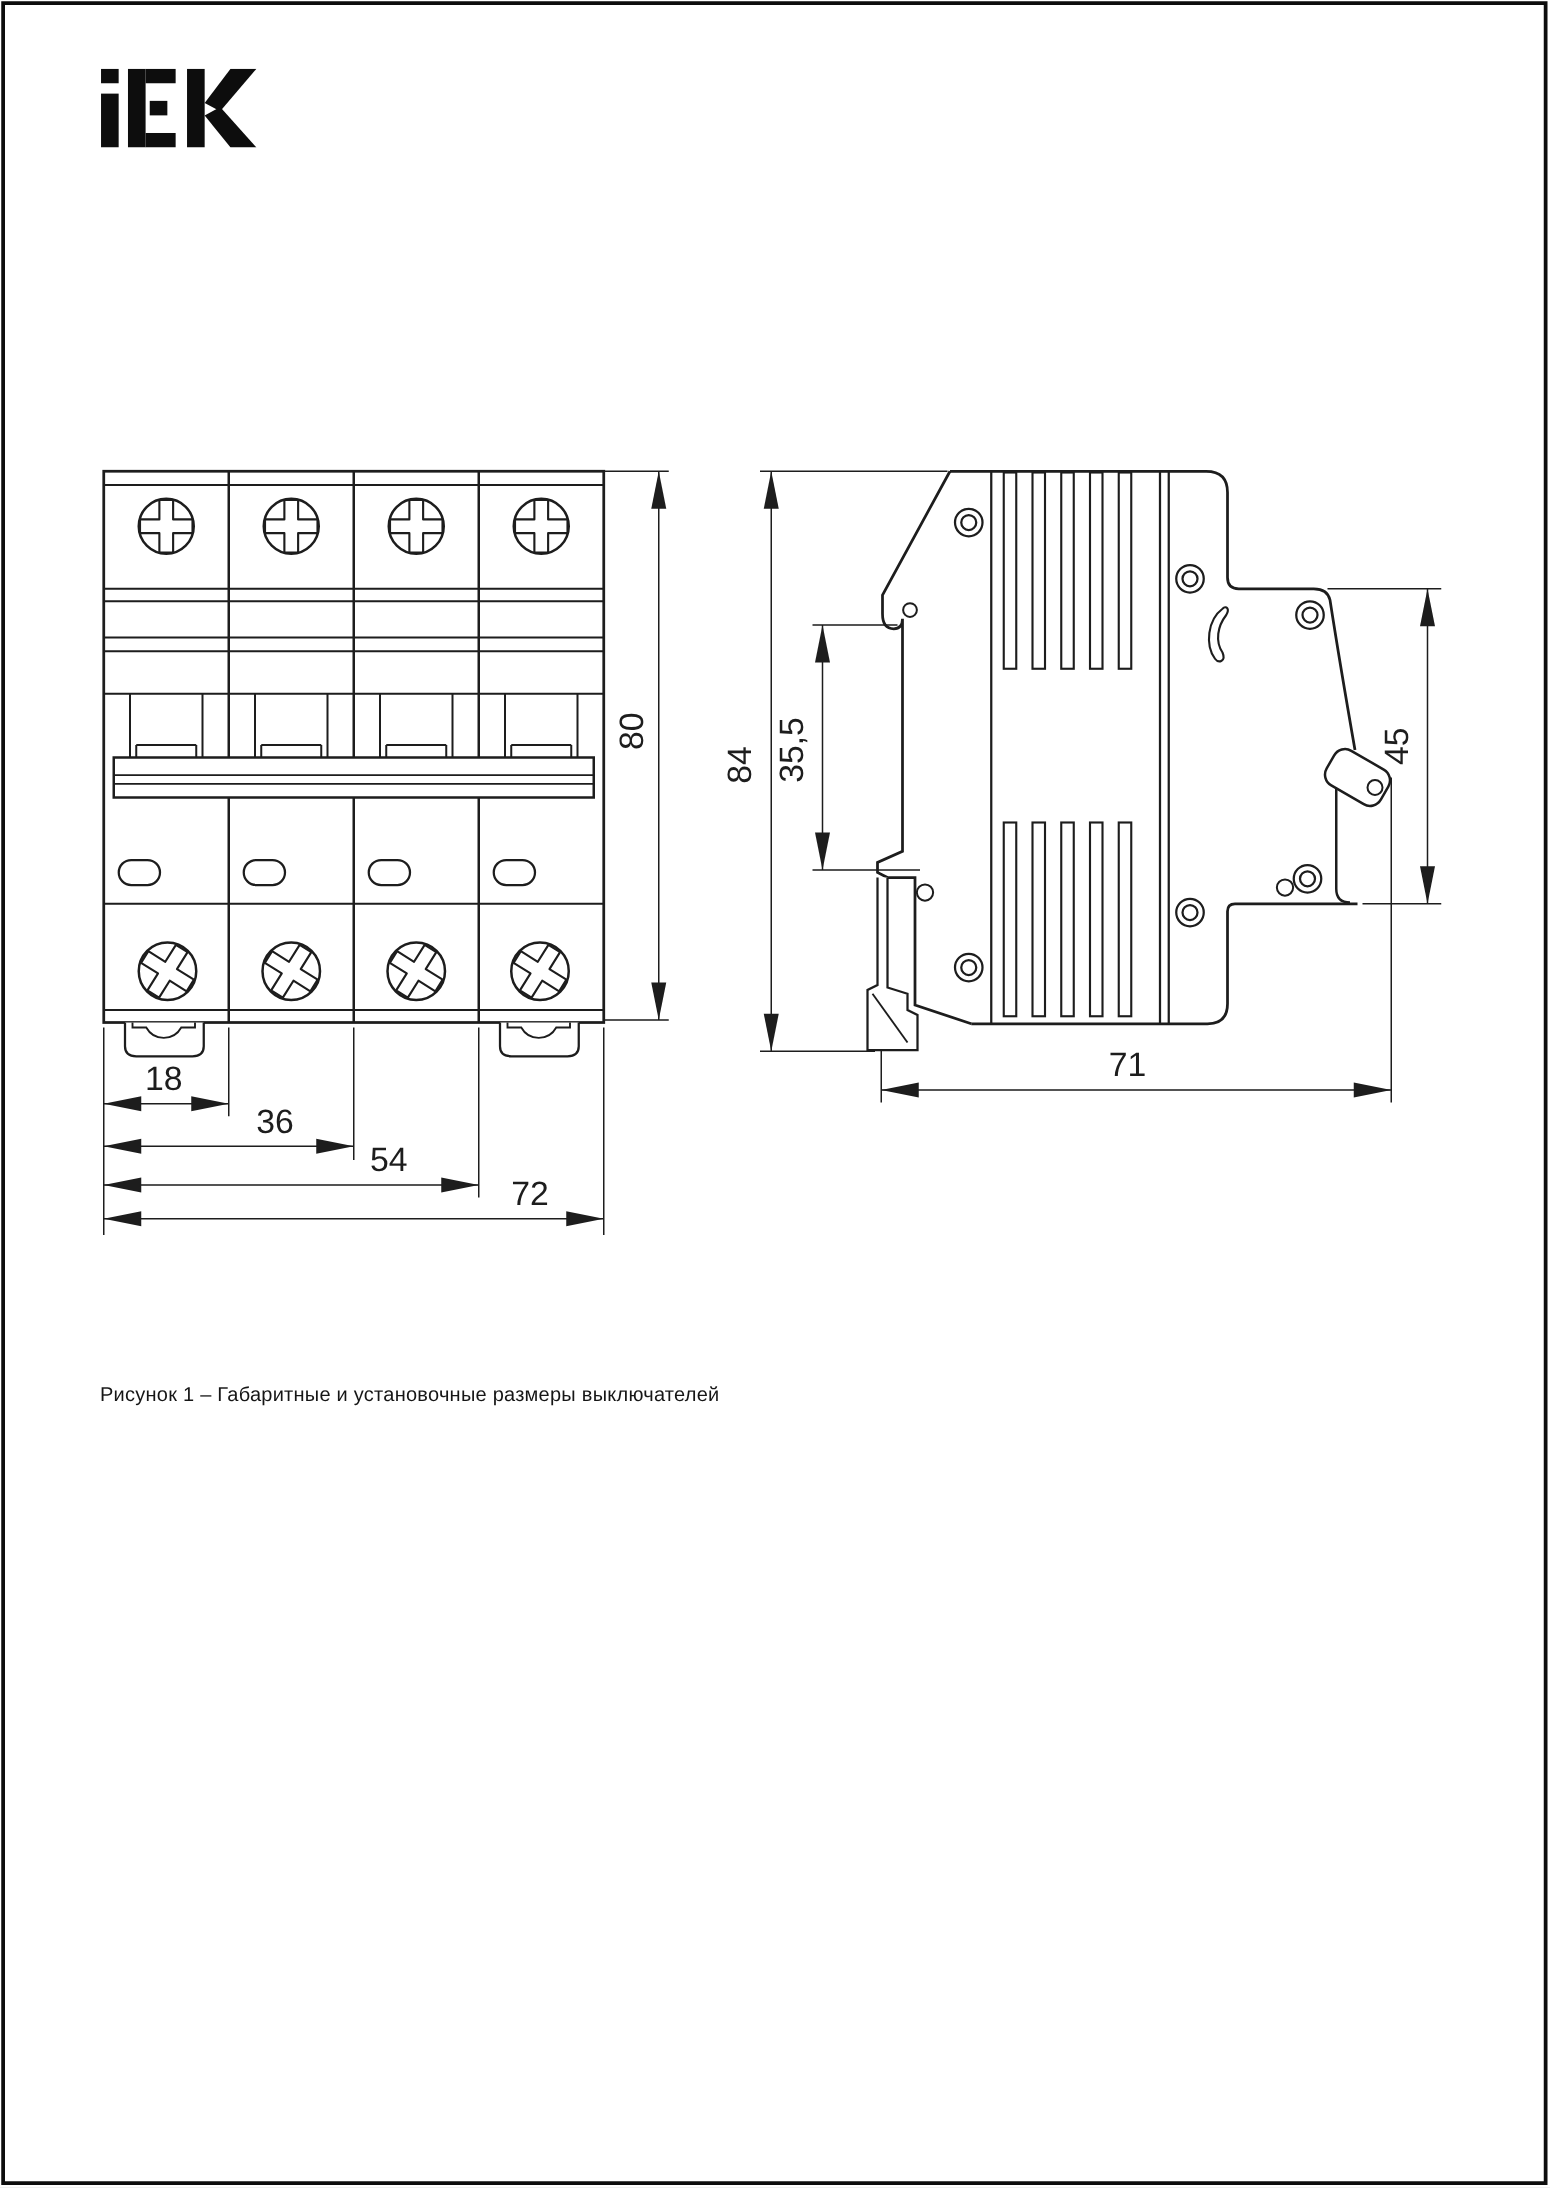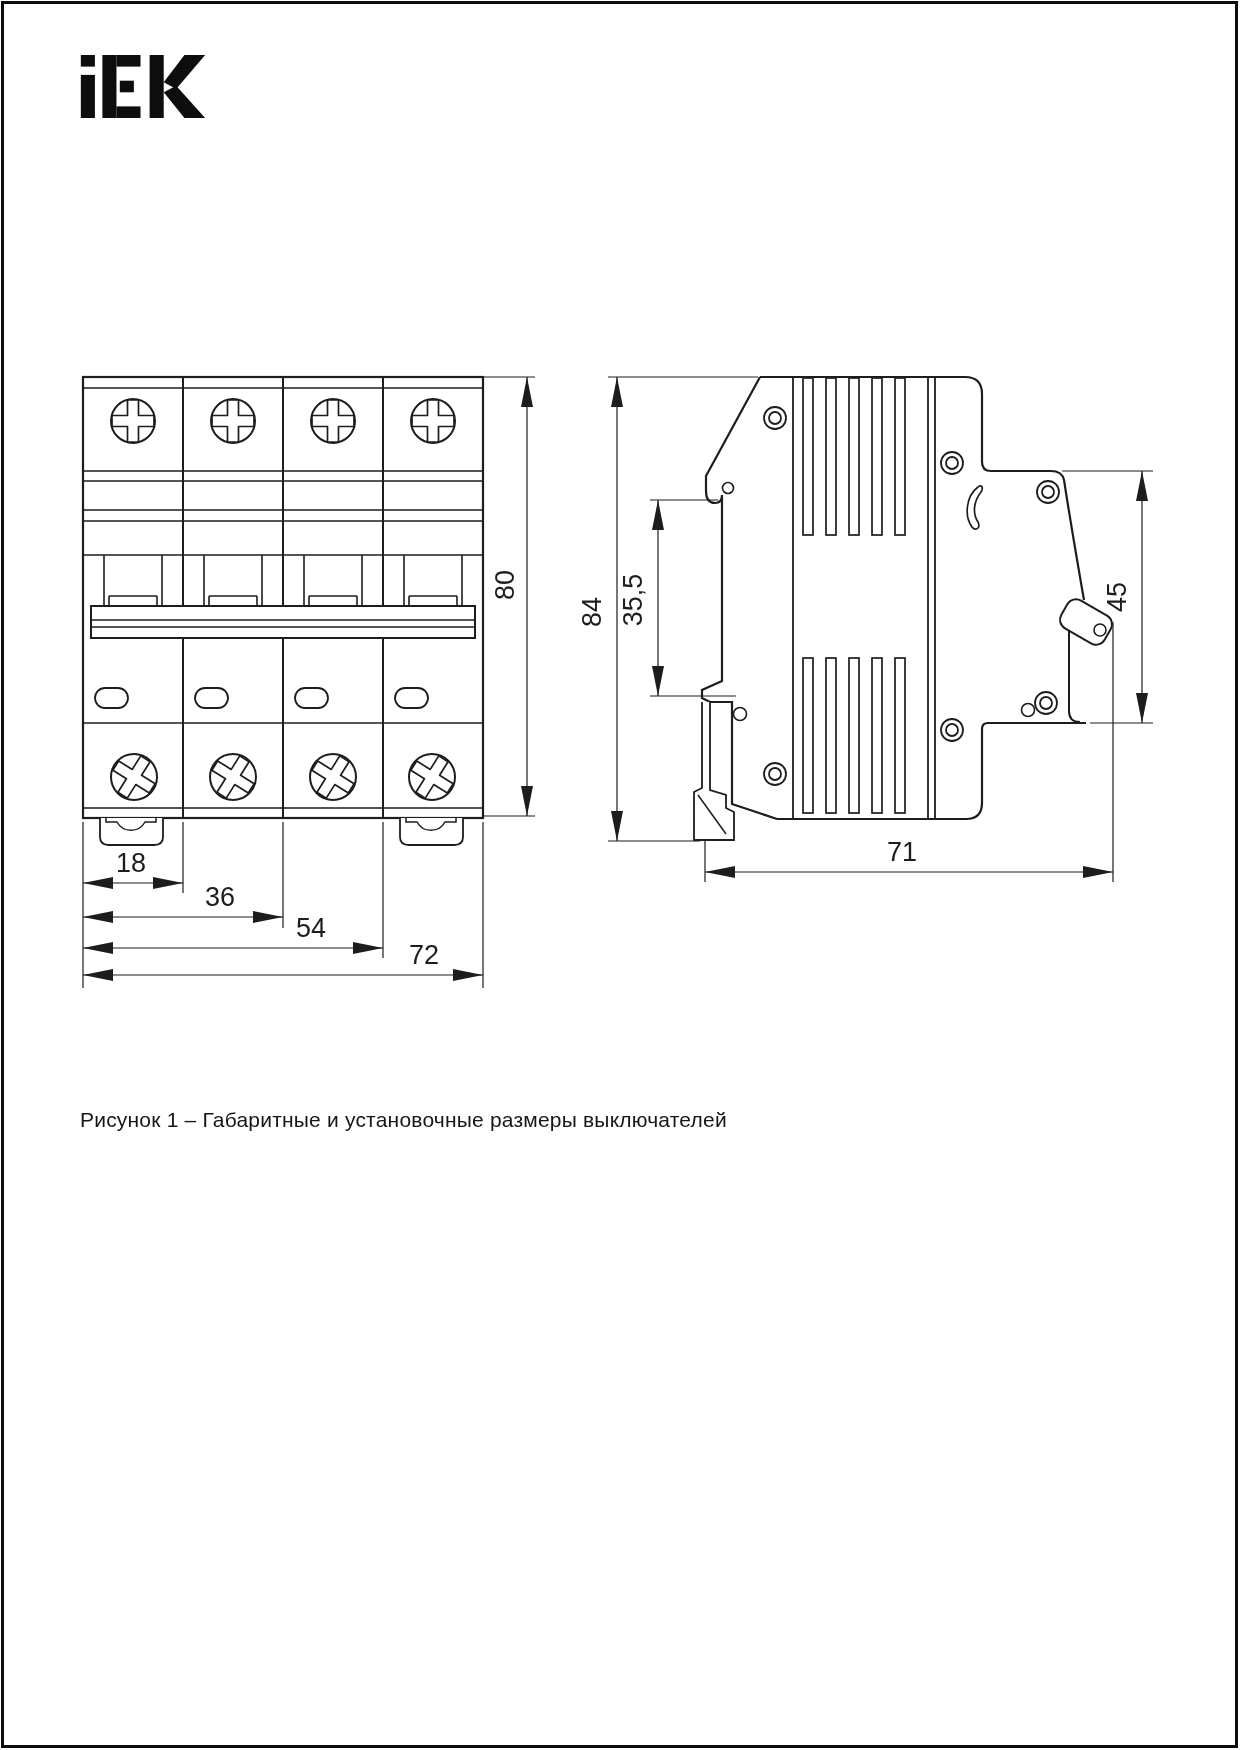--- a/index.html
+++ b/index.html
@@ -13,21 +13,21 @@
   }
   .page-frame{
     position:absolute;left:1px;top:1px;right:2px;bottom:2px;
     border:3px solid #0d0d0d;
     pointer-events:none;
   }
   .logo{position:absolute;left:78px;top:55px;width:130px;height:63px;}
   .drawing{position:absolute;left:0;top:0;width:1240px;height:1750px;}
   .caption{
     position:absolute;left:80px;top:1108px;width:900px;
-    font-size:21px;color:#161616;letter-spacing:0.2px;
+    font-size:16px;color:#161616;letter-spacing:0.2px;
   }
   svg text{font-family:"Liberation Sans", sans-serif;}
 </style>
 </head>
 <body>
 
 <div class="page">
   <div class="page-frame"></div>
 
   <div class="logo">

